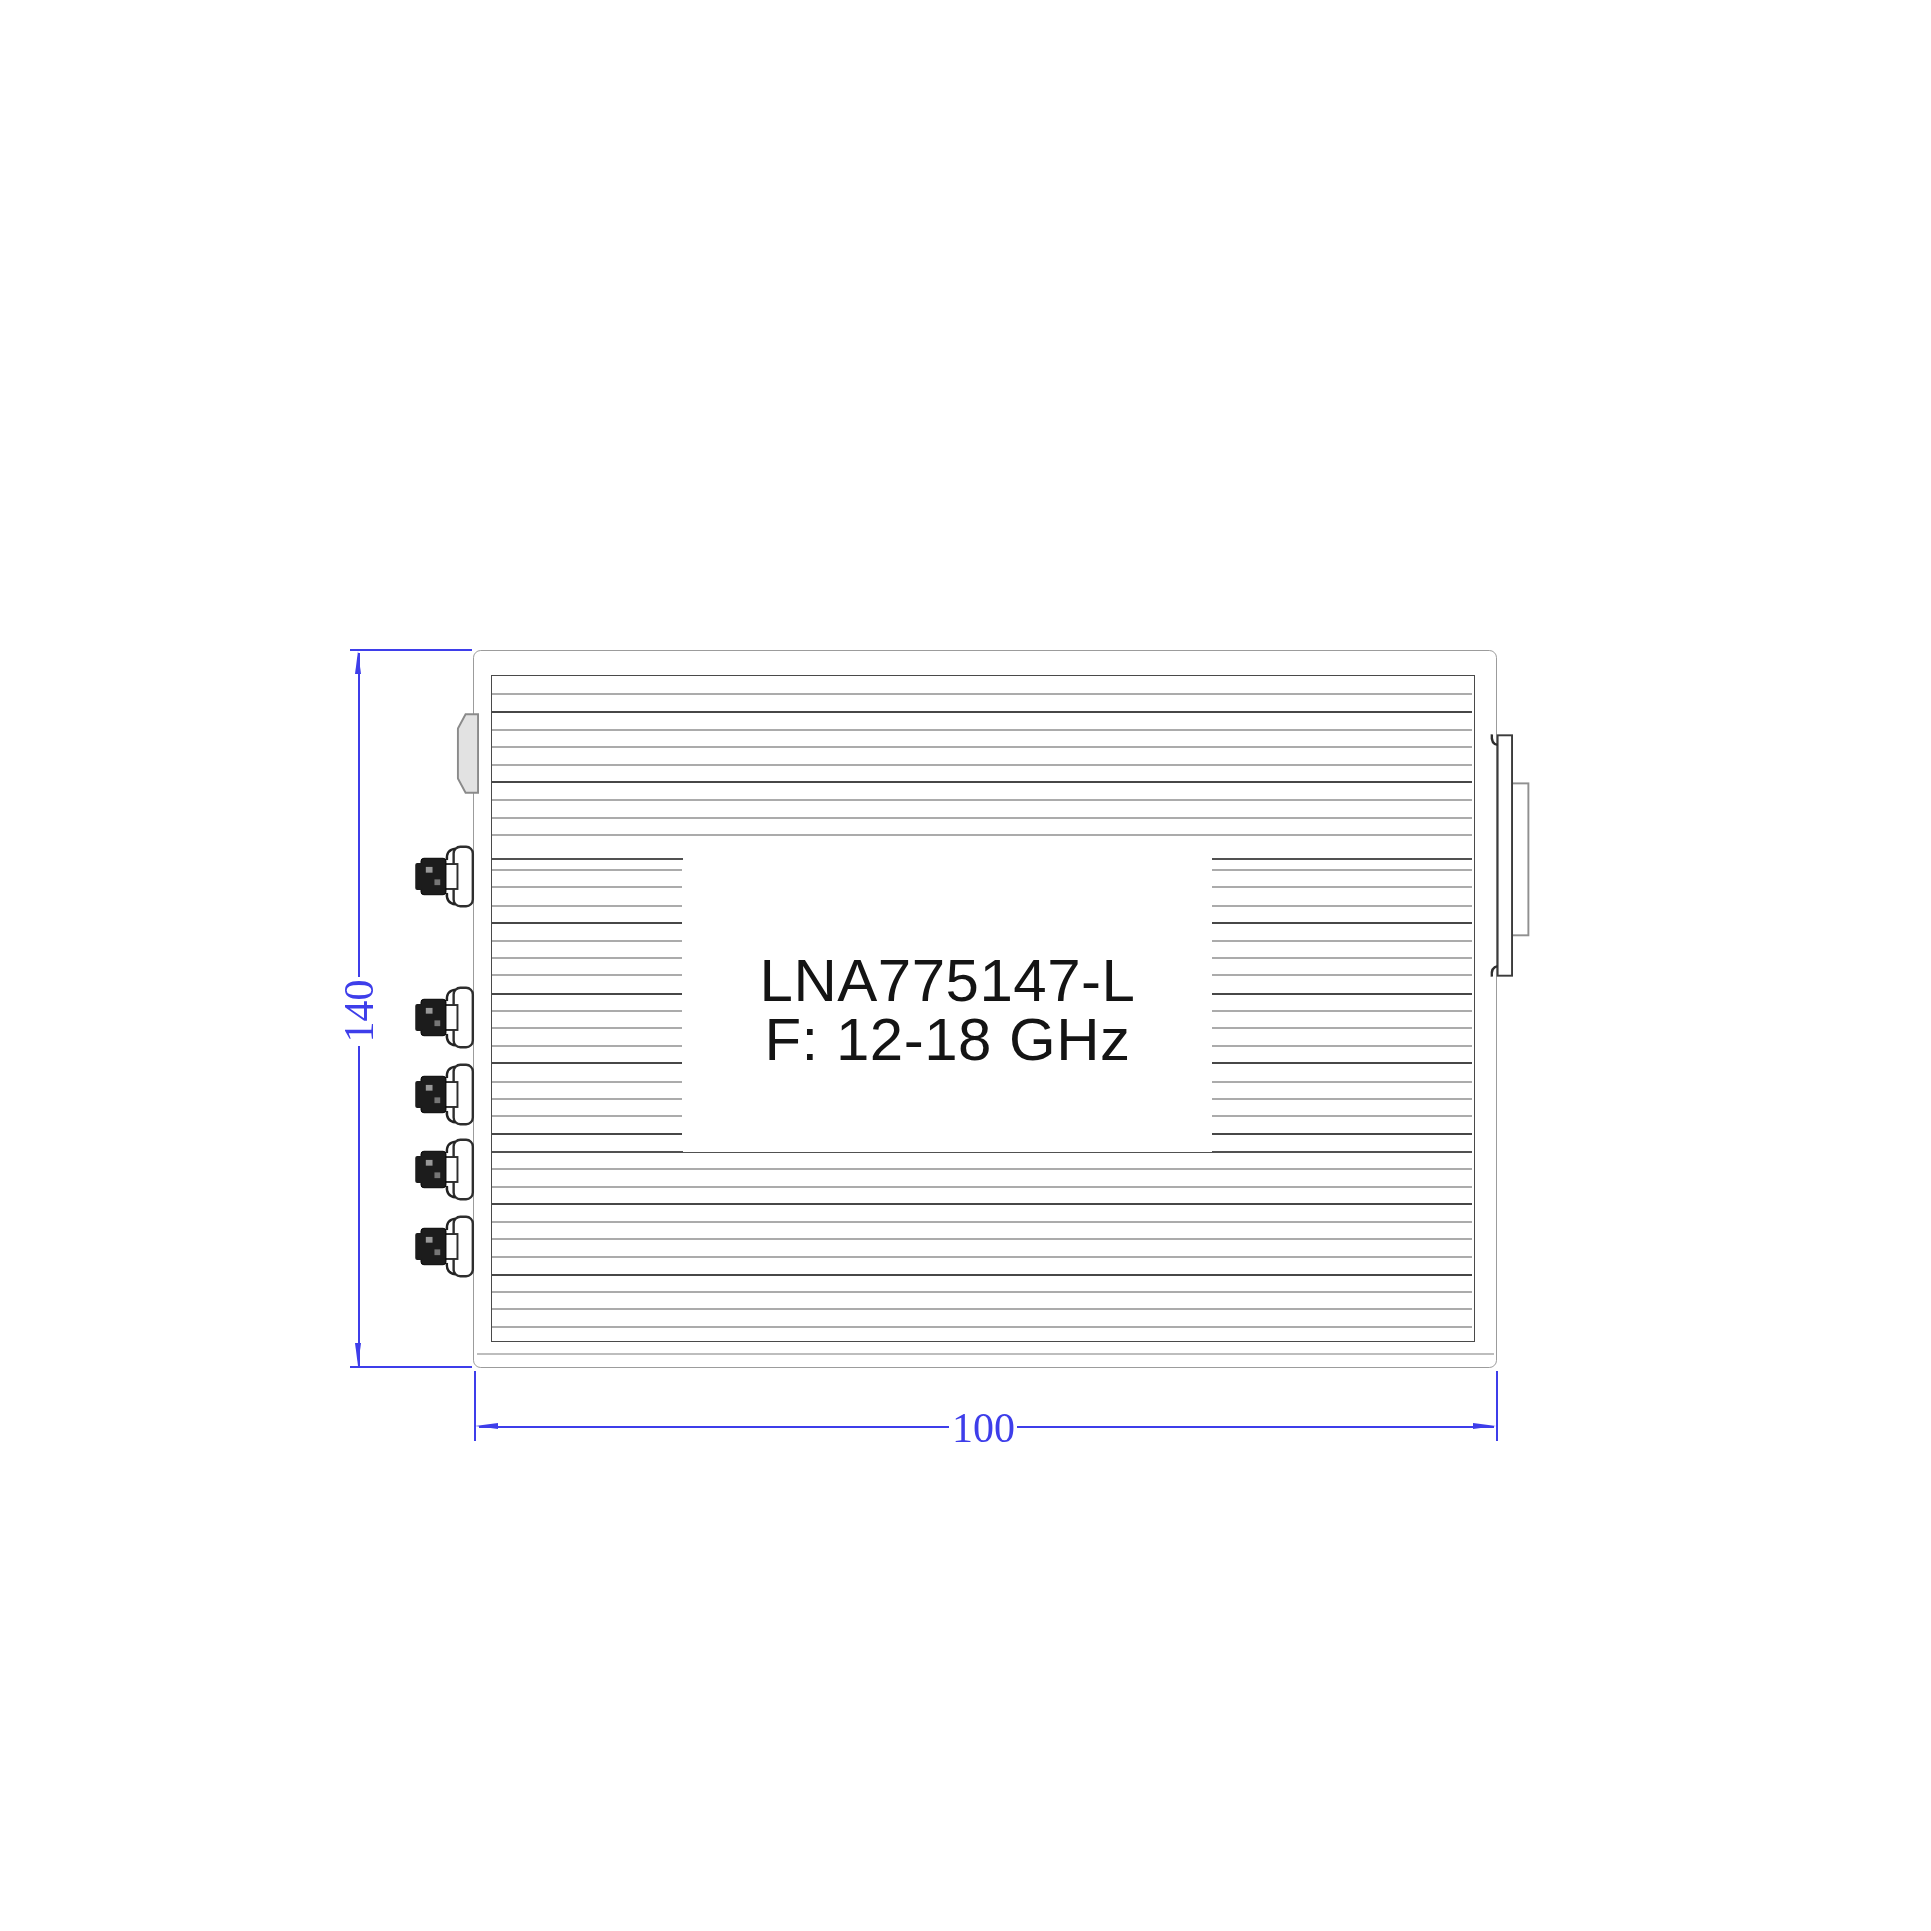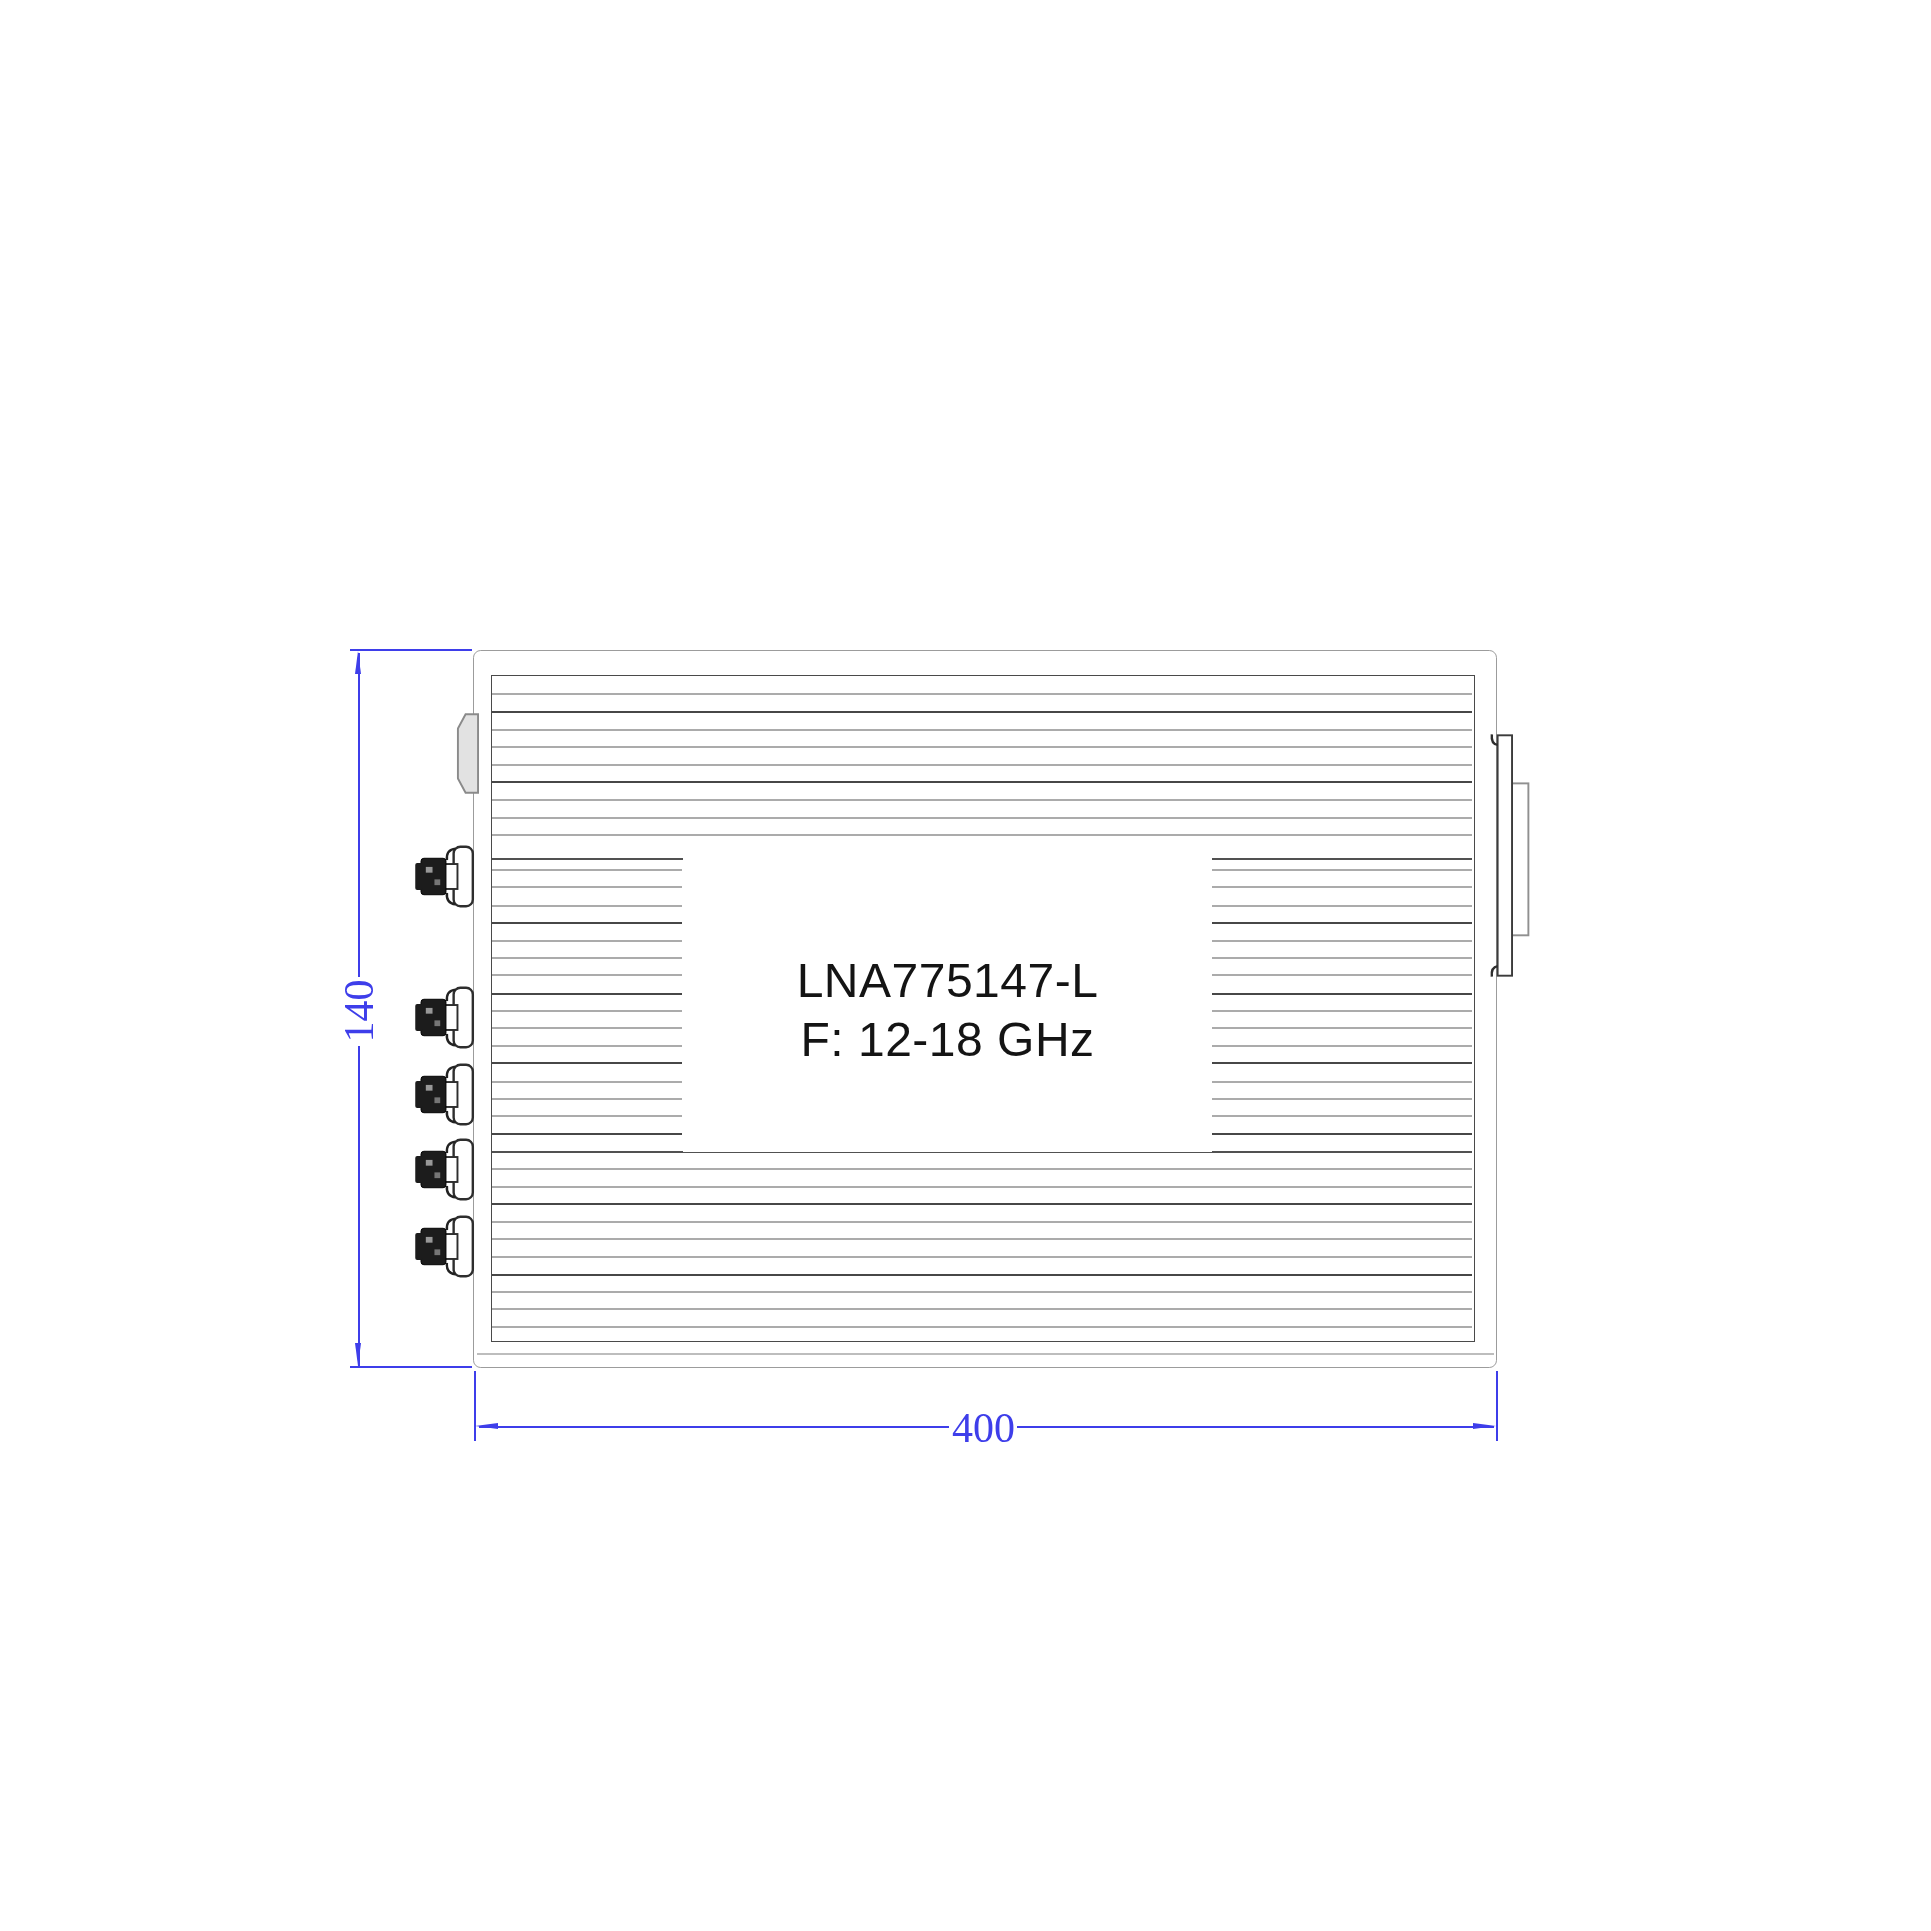--- a/index.html
+++ b/index.html
@@ -26,21 +26,21 @@
   .fin.light{background:#ababab;}
   .fin.dark{background:#474747;}
   .fin.band{background:#515151;}
 
   
   #label-area{
     left:683px;top:858px;width:529px;height:294px;
     background:#ffffff;
     display:flex;flex-direction:column;justify-content:center;align-items:center;
     padding-top:9.7px;
-    font-size:48px;line-height:59px;letter-spacing:0.5px;
+    font-size:60px;line-height:59px;letter-spacing:0.5px;
     color:#141414;text-align:center;white-space:nowrap;
   }
 
   
   .dim{background:#3e3eea;}
   .dim-text{
     position:absolute;color:#3e3eea;
     font-family:"Liberation Serif", serif;
     font-size:42px;line-height:42px;text-align:center;
   }
@@ -139,21 +139,21 @@
   <div class="arrow up" style="left:355px;top:651px;"></div>
   <div class="arrow down" style="left:355px;top:1343px;"></div>
   <div class="dim-text" style="left:301px;top:990px;width:116px;height:42px;transform:rotate(-90deg);">140</div>
 
   <div class="abs dim" style="left:474px;top:1371px;width:1.9px;height:70px;"></div>
   <div class="abs dim" style="left:1496px;top:1371px;width:1.9px;height:70px;"></div>
   <div class="abs dim" style="left:479px;top:1426px;width:470px;height:1.9px;"></div>
   <div class="abs dim" style="left:1017px;top:1426px;width:477px;height:1.9px;"></div>
   <div class="arrow left" style="left:475px;top:1423px;"></div>
   <div class="arrow right" style="left:1473px;top:1423px;"></div>
-  <div class="dim-text" style="left:935px;top:1407px;width:97px;">400</div>
+  <div class="dim-text" style="left:935px;top:1407px;width:97px;">100</div>
 
 <svg class="abs connector" width="60" height="71" viewBox="0 0 62 74" style="left: 415px; top: 841px;">
       <rect x="40" y="6" width="20" height="62" rx="7" fill="#ffffff" stroke="#2e2e2e" stroke-width="2.5"></rect>
       <path d="M42,8 q-10,1 -9,12" fill="none" stroke="#222222" stroke-width="2.5"></path>
       <path d="M42,66 q-10,-1 -9,-12" fill="none" stroke="#222222" stroke-width="2.5"></path>
       <rect x="30" y="24" width="14" height="26" fill="#ffffff" stroke="#2e2e2e" stroke-width="2"></rect>
       <rect x="6" y="18" width="26" height="38" rx="3" fill="#1c1c1c" stroke="#000000"></rect>
       <rect x="0" y="23" width="8" height="28" rx="2" fill="#1c1c1c"></rect>
       <rect x="11" y="27" width="7" height="6" fill="#ffffff" opacity="0.55"></rect>
       <rect x="20" y="40" width="6" height="6" fill="#ffffff" opacity="0.4"></rect>

